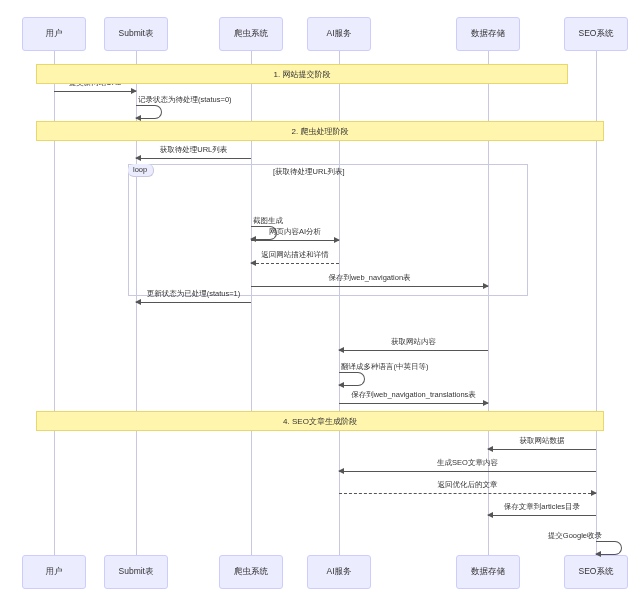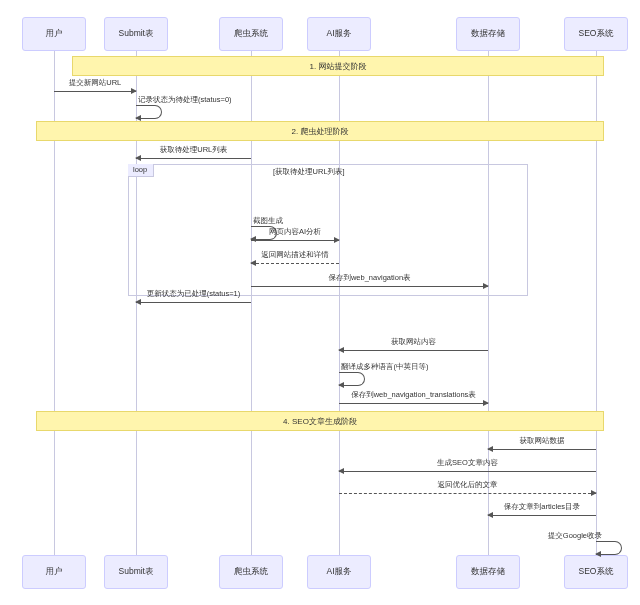--- a/index.html
+++ b/index.html
@@ -69,20 +69,21 @@
   .fragment-label {
     position: absolute;
     background: #ECECFF;
     border-right: 1px solid #C8C8E0;
     border-bottom: 1px solid #C8C8E0;
     font-size: 7.5px;
     color: #333333;
     padding: 2px 6px 2px 5px;
     z-index: 2;
     line-height: 1.1;
+    border-radius: 6px;
   }
   .fragment-title {
     position: absolute;
     font-size: 7.5px;
     color: #333333;
     z-index: 2;
     white-space: nowrap;
   }
   
   .msg {
@@ -191,21 +192,21 @@
   <div class="participant" style="left:307px; top:17px; width:64px;">
     <span>AI服务</span>
   </div>
   <div class="participant" style="left:456px; top:17px; width:64px;">
     <span>数据存储</span>
   </div>
   <div class="participant" style="left:564px; top:17px; width:64px;">
     <span>SEO系统</span>
   </div>
 
-  <div class="phase" style="left:36px; top:56px; width:532px;margin-left:36px;">
+  <div class="phase" style="left:36px; top:64px; width:532px;">
     <span>1. 网站提交阶段</span>
   </div>
 
   <div class="msg right" style="left:54px; top:91px; width:82px;">
     <div class="line"></div>
     <div class="head"></div>
     <div class="label">提交新网站URL</div>
   </div>
 
   <div class="selfmsg" style="left:136px; top:105px; width:26px; height:14px;">

